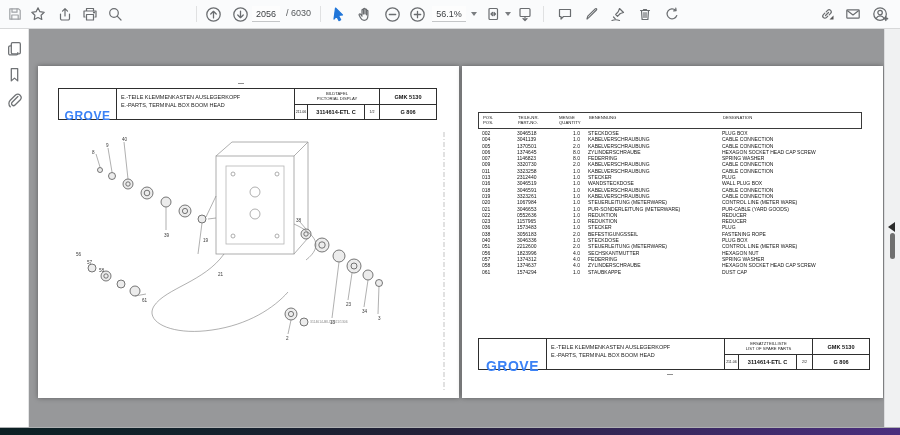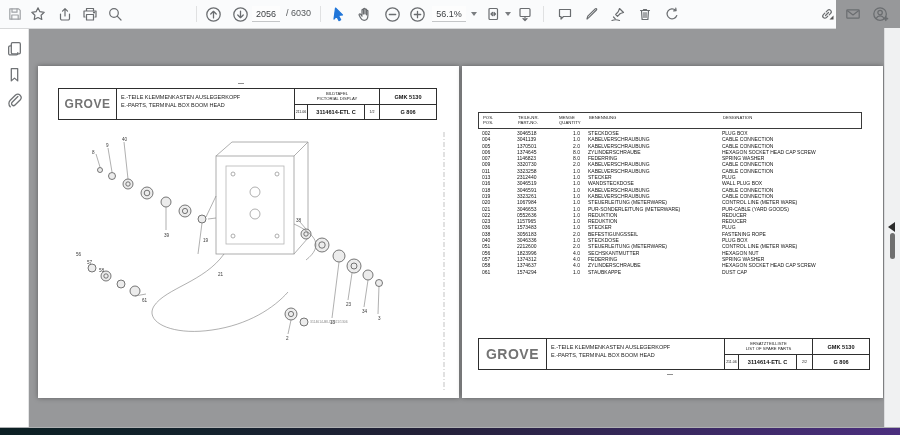--- a/index.html
+++ b/index.html
@@ -1,19 +1,19 @@
 <!DOCTYPE html>
 <html><head>
 <meta charset="utf-8">
 <style>
   html,body{margin:0;padding:0;background:#98999b;}
   #app{position:relative;width:900px;height:435px;overflow:hidden;
        font-family:"Liberation Sans",sans-serif;background:#97989a;}
   
-  #toolbar{position:absolute;left:0;top:0;width:836px;height:28px;background:#fafbfc;
+  #toolbar{position:absolute;left:0;top:0;width:900px;height:28px;background:#fafbfc;
            border-bottom:1px solid #d7d8d9;z-index:6;}
   .tbtn{position:absolute;top:3px;width:22px;height:22px;border:none;background:none;padding:0;
         display:flex;align-items:center;justify-content:center;cursor:pointer;}
   .tbtn svg{stroke:#6a6d70;fill:none;stroke-width:1.2;stroke-linecap:round;stroke-linejoin:round;}
   .tsep{position:absolute;top:6px;width:1px;height:16px;background:#e0e1e2;}
   .tfield{position:absolute;top:6px;height:15px;font-size:9px;color:#3c3f42;
           border:none;border-bottom:1px solid #c4c6c8;background:#fdfdfd;text-align:center;padding:0;}
   .ttext{position:absolute;top:8px;font-size:9px;color:#55585b;}
   .caret{position:absolute;width:0;height:0;border-left:3px solid transparent;
          border-right:3px solid transparent;border-top:4px solid #7a7d80;top:12px;}
@@ -24,21 +24,21 @@
   .sbtn svg{stroke:#6f7275;fill:none;stroke-width:1.2;stroke-linecap:round;stroke-linejoin:round;}
   
   #viewport{position:absolute;left:28px;top:28px;width:856px;height:399px;background:#97989a;}
   .page{position:absolute;top:38px;width:421px;height:332px;background:#ffffff;
         box-shadow:0 0 5px rgba(0,0,0,.38);}
   #page-left{left:10px;}
   #page-right{left:434px;}
   
   .hbox{position:absolute;border:1px solid #2e2e2e;background:#fff;}
   .hcell{position:absolute;box-sizing:border-box;border-left:1px solid #2e2e2e;}
-  .logo{font-weight:900;color:#737373;letter-spacing:.5px;display:flex;align-items:center;justify-content:center;}
+  .logo{font-weight:900;color:#3b82f6;letter-spacing:.5px;display:flex;align-items:center;justify-content:center;margin-top:12px;}
   .ttl{font-size:5.5px;line-height:7px;color:#1c1c1c;padding:5px 0 0 4px;}
   .tiny{font-size:4.2px;line-height:5px;color:#1c1c1c;text-align:center;}
   .docno{font-size:5.6px;font-weight:bold;color:#111;text-align:center;}
   .mdl{font-size:5.6px;font-weight:bold;color:#111;display:flex;align-items:center;justify-content:center;}
   
   #thead{position:absolute;left:16px;top:46px;width:382px;height:15px;border:1px solid #3a3a3a;}
   .th{position:absolute;font-size:4.3px;line-height:5.4px;color:#1b1b1b;top:2px;}
   #rows{position:absolute;left:16px;top:64px;width:382px;}
   .row{position:relative;height:6.3px;}
   .row span{position:absolute;font-size:5px;line-height:6.3px;color:#141414;white-space:nowrap;}

